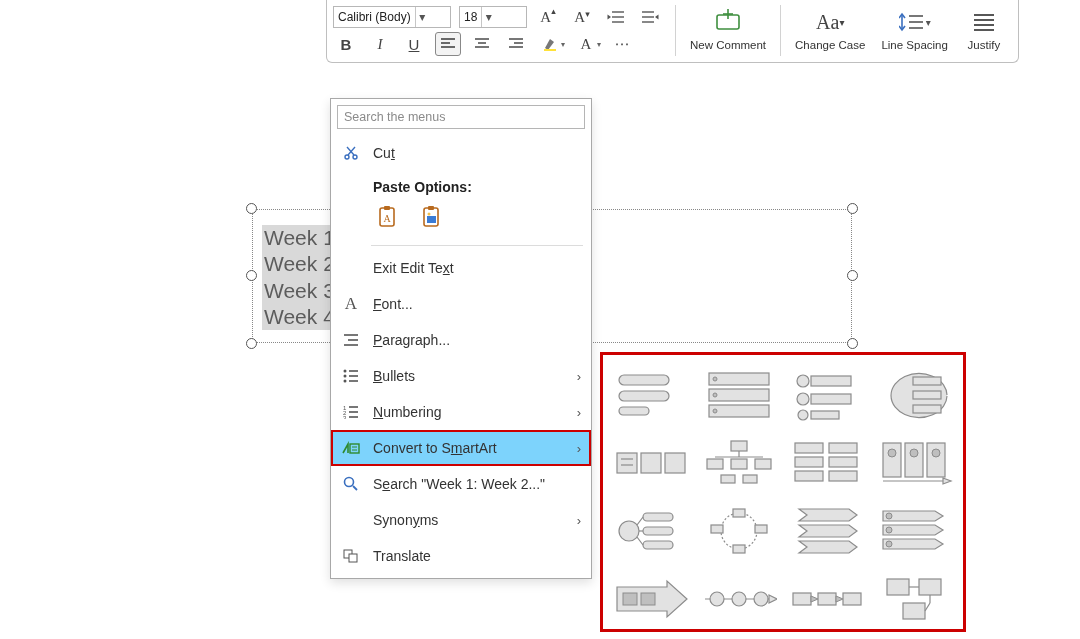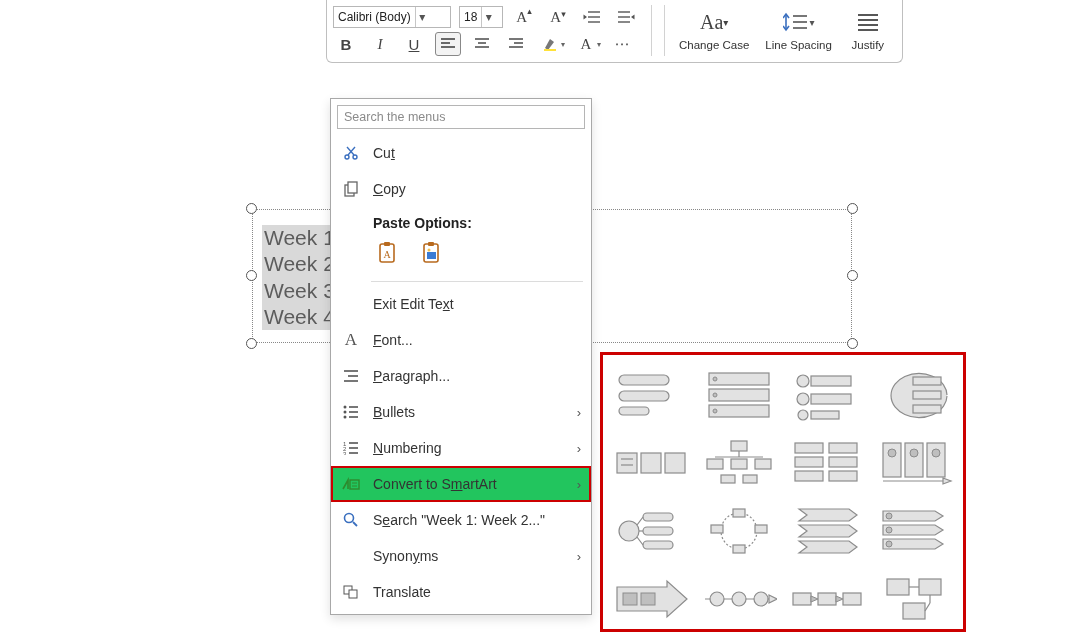--- a/index.html
+++ b/index.html
@@ -111,21 +111,21 @@
     padding:0 6px; color:#8b8b8b; font-size:12.5px;text-align:center;
   }
   .mi {
     display:flex; align-items:center;
     height:36px; padding:0 10px 0 10px;
     gap:12px;
     color:#333; font-size:14px;
   }
   .mi .ico { width:20px; display:flex; justify-content:center; color:#555;}
   .mi .arrow-r { margin-left:auto; color:#555; font-size:13px;}
-  .mi.hl { outline:2px solid #c00; outline-offset:-2px; background:#22c55e;}
+  .mi.hl { outline:2px solid #c00; outline-offset:-2px; background:#7dd3fc;}
   .ctx .heading {
     padding: 8px 10px 4px 42px; font-weight:600; font-size:14px;
   }
   .paste-row {
     display:flex; gap:16px; padding:4px 10px 10px 42px;
   }
   .paste-row .pb {
     width:28px; height:28px; display:flex; align-items:center; justify-content:center;
     border-radius:3px;
   }
@@ -161,21 +161,21 @@
 </head>
 <body>
 
 <div class="ribbon">
   <div class="font-group">
     <div class="font-row">
       <div class="combo" style="width:118px;">
         <span class="txt">Calibri (Body)</span>
         <span class="arrow">▾</span>
       </div>
-      <div class="combo" style="width:44px;">
+      <div class="combo" style="width:68px;">
         <span class="txt">18</span>
         <span class="arrow">▾</span>
       </div>
       <div class="rb-btn" style="font-family:serif;">A<span style="font-size:9px;position:relative;top:-6px;">▴</span></div>
       <div class="rb-btn" style="font-family:serif;">A<span style="font-size:9px;position:relative;top:-3px;">▾</span></div>
       <div class="rb-btn">
         <svg width="18" height="14">
             <g stroke="#555" stroke-width="1.4">
               <line x1="5" y1="2" x2="17" y2="2"></line>
               <line x1="5" y1="7" x2="17" y2="7"></line>
@@ -239,20 +239,30 @@
         <div class="rb-btn">
             <span style="font-family:serif;">A</span>
           </div>
         <span class="mini-arrow">▾</span>
         <div style="position:absolute;"></div>
       </div>
       <div class="rb-btn">⋯</div>
     </div>
   </div>
   <div class="vsep"></div>
+  <div class="big-btn">
+    <div class="ico">
+      <svg width="28" height="26">
+          <rect x="3" y="6" width="22" height="14" rx="2" fill="none" stroke="#3f8f3f" stroke-width="1.6"></rect>
+          <line x1="14" y1="0" x2="14" y2="10" stroke="#3f8f3f" stroke-width="1.6"></line>
+          <line x1="9" y1="5" x2="19" y2="5" stroke="#3f8f3f" stroke-width="1.6"></line>
+        </svg>
+    </div>
+    <div class="lbl">New Comment</div>
+  </div>
   <div class="vsep"></div>
   <div class="big-btn">
     <div class="ico" style="font-family:serif;font-size:20px;color:#444;">Aa<span style="font-size:10px;">▾</span></div>
     <div class="lbl">Change Case</div>
   </div>
   <div class="big-btn">
     <div class="ico">
       <svg width="26" height="22">
           <g stroke="#3a6fbf" stroke-width="1.6">
             <line x1="3" y1="4" x2="3" y2="18"></line>
@@ -310,29 +320,20 @@
             <circle cx="4" cy="12" r="2"></circle>
             <circle cx="12" cy="12" r="2"></circle>
             <line x1="5" y1="10" x2="12" y2="2"></line>
             <line x1="11" y1="10" x2="4" y2="2"></line>
           </g>
         </svg>
     </span>
     <span class="underline-first">Cu<u>t</u></span>
   </div>
 
-  <div class="mi">
-    <span class="ico">
-      <svg width="16" height="16">
-          <rect x="2" y="4" width="9" height="11" fill="none" stroke="#666" stroke-width="1.3"></rect>
-          <rect x="5" y="1" width="9" height="11" fill="#fff" stroke="#666" stroke-width="1.3"></rect>
-        </svg>
-    </span>
-    <span><u>C</u>opy</span>
-  </div>
 
   <div class="heading">Paste Options:</div>
   <div class="paste-row">
     <div class="pb">
       <svg width="22" height="24">
           <rect x="4" y="3" width="14" height="18" rx="2" fill="none" stroke="#b86a1e" stroke-width="1.6"></rect>
           <rect x="8" y="1" width="6" height="4" rx="1" fill="#b86a1e"></rect>
           <text x="11" y="17" text-anchor="middle" font-size="10" fill="#b86a1e" font-family="serif">A</text>
         </svg>
     </div>

